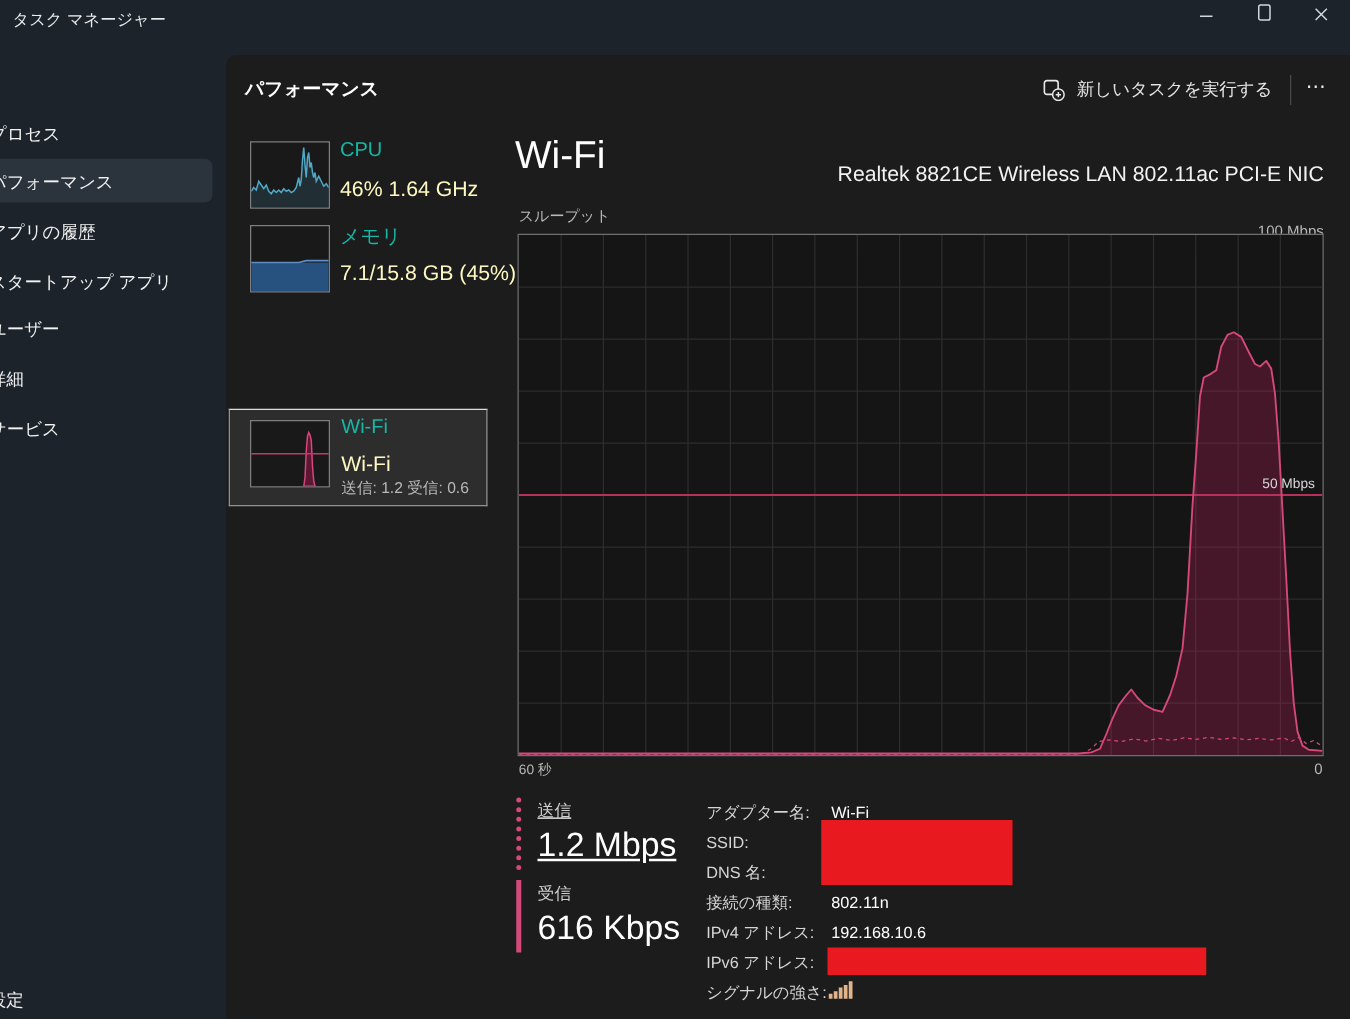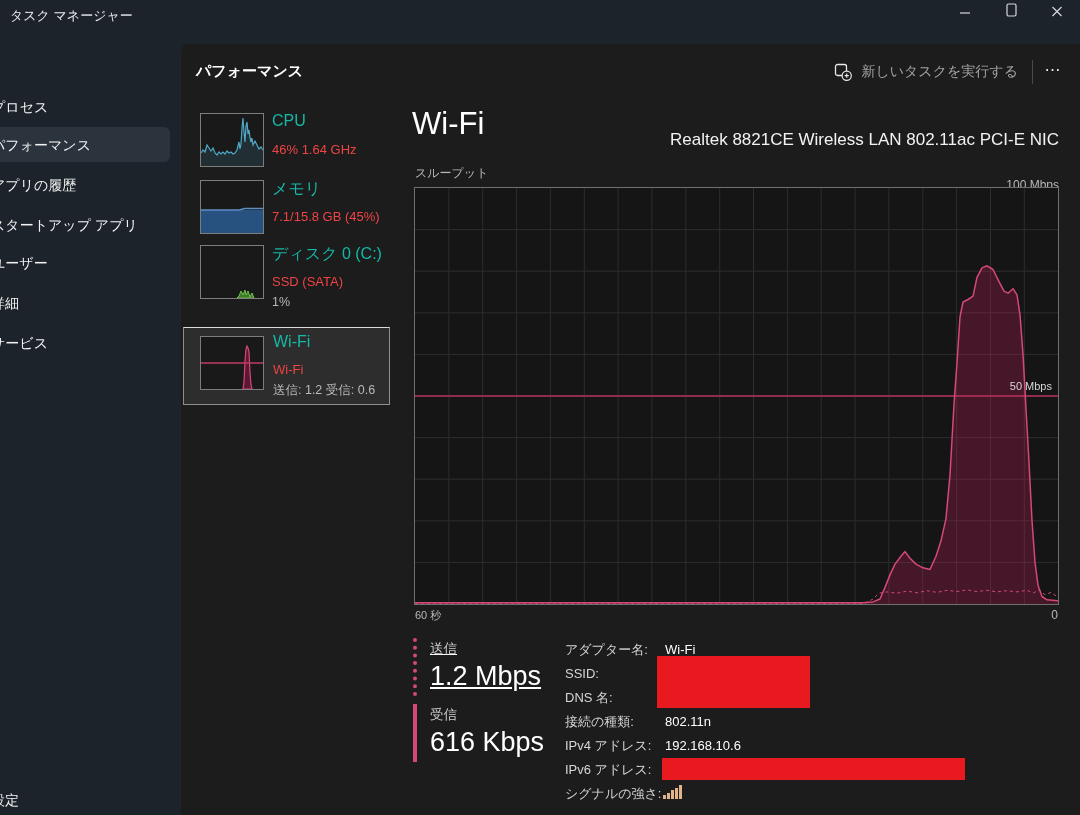--- a/index.html
+++ b/index.html
@@ -20,33 +20,33 @@
   
   .side-sel-pill{position:absolute;left:-14px;top:127px;width:184px;height:35px;background:#2b333d;border-radius:6px;}
   .side-item{position:absolute;left:-9px;font-size:14px;color:#f2f2f2;white-space:nowrap;}
   .si-0{top:99px}.si-1{top:137px}.si-2{top:177px}.si-3{top:217px}
   .si-4{top:255px}.si-5{top:295px}.si-6{top:335px}
   .side-settings{position:absolute;left:-9px;top:792px;font-size:14px;color:#f2f2f2;white-space:nowrap;}
 
   
   .panel{position:absolute;left:181px;top:44px;right:0;bottom:0;background:#1c1c1c;border-top-left-radius:8px;}
   .panel-title{position:absolute;left:15px;top:18px;font-size:15px;font-weight:bold;color:#fff;}
-  .run-task{position:absolute;right:58px;top:12px;height:32px;display:flex;align-items:center;gap:9px;font-size:14px;color:#a3a3a3;background:none;border:none;padding:0 4px;font-family:inherit;cursor:pointer;}
+  .run-task{position:absolute;right:58px;top:12px;height:32px;display:flex;align-items:center;gap:9px;font-size:14px;color:#e5e5e5;background:none;border:none;padding:0 4px;font-family:inherit;cursor:pointer;}
   .hdr-divider{position:absolute;right:47px;top:16px;width:1px;height:24px;background:#4a4a4a;}
   .more-btn{position:absolute;right:10px;top:10px;width:34px;height:30px;background:none;border:none;color:#e8e8e8;font-size:16px;letter-spacing:1px;cursor:pointer;}
 
   
   .card{position:absolute;left:14px;width:196px;height:64px;cursor:pointer;}
   .c-cpu{top:66px}.c-mem{top:133px}.c-disk{top:198px}.c-gpu{top:380px}
   .card-sel{position:absolute;left:2px;top:283px;width:207px;height:78px;background:#2d2d2d;
     border:1px solid #8f8f8f;border-top-color:#dcdcdc;box-sizing:border-box;cursor:pointer;}
   .thumb{position:absolute;left:5px;top:3px;width:62px;height:52px;background:#191919;border:1px solid #7d7d7d;}
   .card-sel .thumb{left:16px;top:8px;}
   .c-title{position:absolute;left:77px;top:2px;font-size:16px;font-weight:400;color:#14b8a6;white-space:nowrap;}
-  .c-l2{position:absolute;left:77px;top:32px;font-size:13px;color:#ef4444;white-space:nowrap;}
+  .c-l2{position:absolute;left:77px;top:32px;font-size:17px;color:#fef9c3;white-space:nowrap;}
   .c-l3{position:absolute;left:77px;top:53px;font-size:12.5px;color:#b9b9b9;white-space:nowrap;}
   .card-sel .c-title{left:89px;top:5px;}
   .card-sel .c-l2{left:89px;top:34px;}
   .card-sel .c-l3{left:89px;top:54px;width:112px;overflow:hidden;}
 
   
   .wifi-title{position:absolute;left:231px;top:62px;font-size:31px;font-weight:300;color:#fff;}
   .adapter{position:absolute;right:21px;top:86px;font-size:17px;color:#f2f2f2;white-space:nowrap;}
   .thr-label{position:absolute;left:234px;top:121px;font-size:12px;color:#b8b8b8;}
   .scale-top{position:absolute;right:21px;top:121px;font-size:12px;color:#b8b8b8;margin-top:13px;}
@@ -133,28 +133,20 @@
 
     <div class="card c-mem">
       <svg class="thumb" width="62" height="52" viewBox="0 0 62 52">
         <rect x="0" y="29" width="62" height="23" fill="#27517f"></rect>
         <path d="M0 29 H38 L44 27.5 H62" fill="none" stroke="#5d8fc6" stroke-width="1.3"></path>
       </svg>
       <div class="c-title">メモリ</div>
       <div class="c-l2">7.1/15.8 GB (45%)</div>
     </div>
 
-    <div class="card c-disk">
-      <svg class="thumb" width="62" height="52" viewBox="0 0 62 52">
-        <path d="M36 52 L38 50 L40 45 L42 49 L44 44 L45 49 L47 45 L49 51 L51 47 L53 52 Z" fill="#3f7a2b" stroke="#6fc04a" stroke-width="1"></path>
-      </svg>
-      <div class="c-title">ディスク 0 (C:)</div>
-      <div class="c-l2">SSD (SATA)</div>
-      <div class="c-l3">1%</div>
-    </div>
 
     <div class="card-sel">
       <svg class="thumb" width="62" height="52" viewBox="0 0 62 52">
         <path d="M42 52 L43 45 L44 24 L45 12 L46 9 L47 11 L48 15 L49 36 L50 48 L51 52 Z" fill="#5e1733" stroke="#d4487a" stroke-width="1.2"></path>
         <path d="M0 26 H62" stroke="#c23b62" stroke-width="1.3" fill="none"></path>
       </svg>
       <div class="c-title">Wi-Fi</div>
       <div class="c-l2">Wi-Fi</div>
       <div class="c-l3">送信: 1.2 受信: 0.6</div>
     </div>

